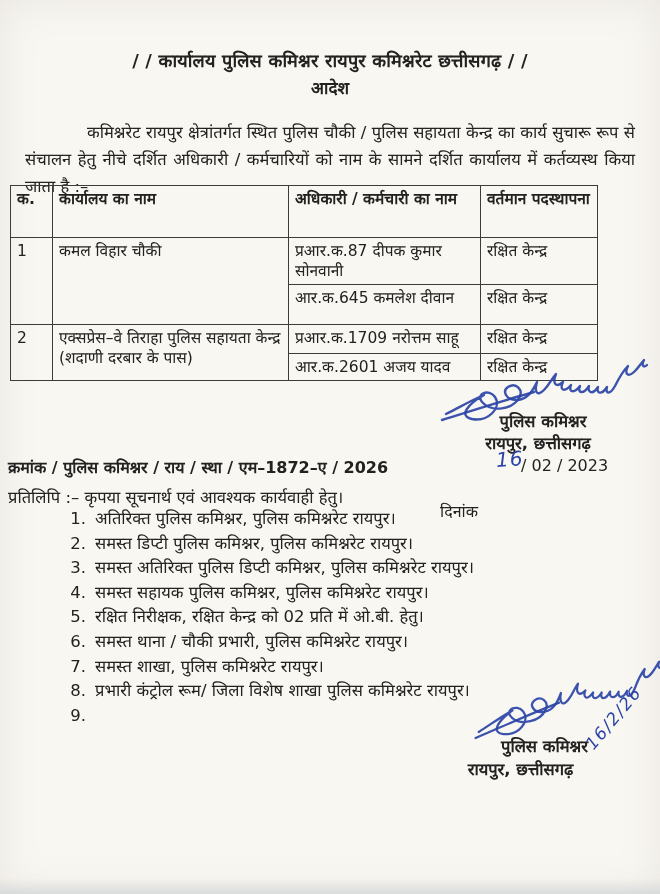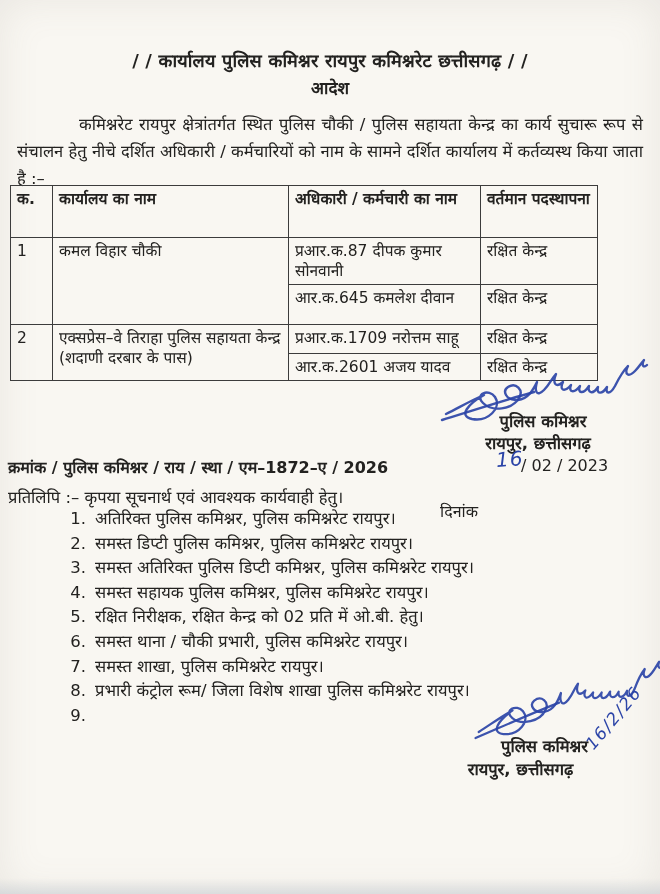--- a/index.html
+++ b/index.html
@@ -21,21 +21,21 @@
     position:absolute;top:48px;left:0;right:0;
     text-align:center;font-size:18px;font-weight:700;letter-spacing:0.2px;
   }
   .order-heading{
     position:absolute;top:76px;left:0;right:0;
     text-align:center;font-size:17px;font-weight:700;
   }
   .intro{
     position:absolute;top:102px;left:8px;right:8px;
     font-size:16.5px;line-height:27px;font-weight:500;
-    text-align:justify;text-indent:62px;margin:9px;
+    text-align:justify;text-indent:62px;margin:17px;
   }
   table.duty{
     position:absolute;left:10px;top:185px;
     border-collapse:collapse;table-layout:fixed;width:587px;
     font-size:15.5px;line-height:20px;font-weight:500;
   }
   table.duty td,table.duty th{
     border:1.6px solid #3c3c3c;
     padding:3px 6px;vertical-align:top;text-align:left;font-weight:500;
   }

